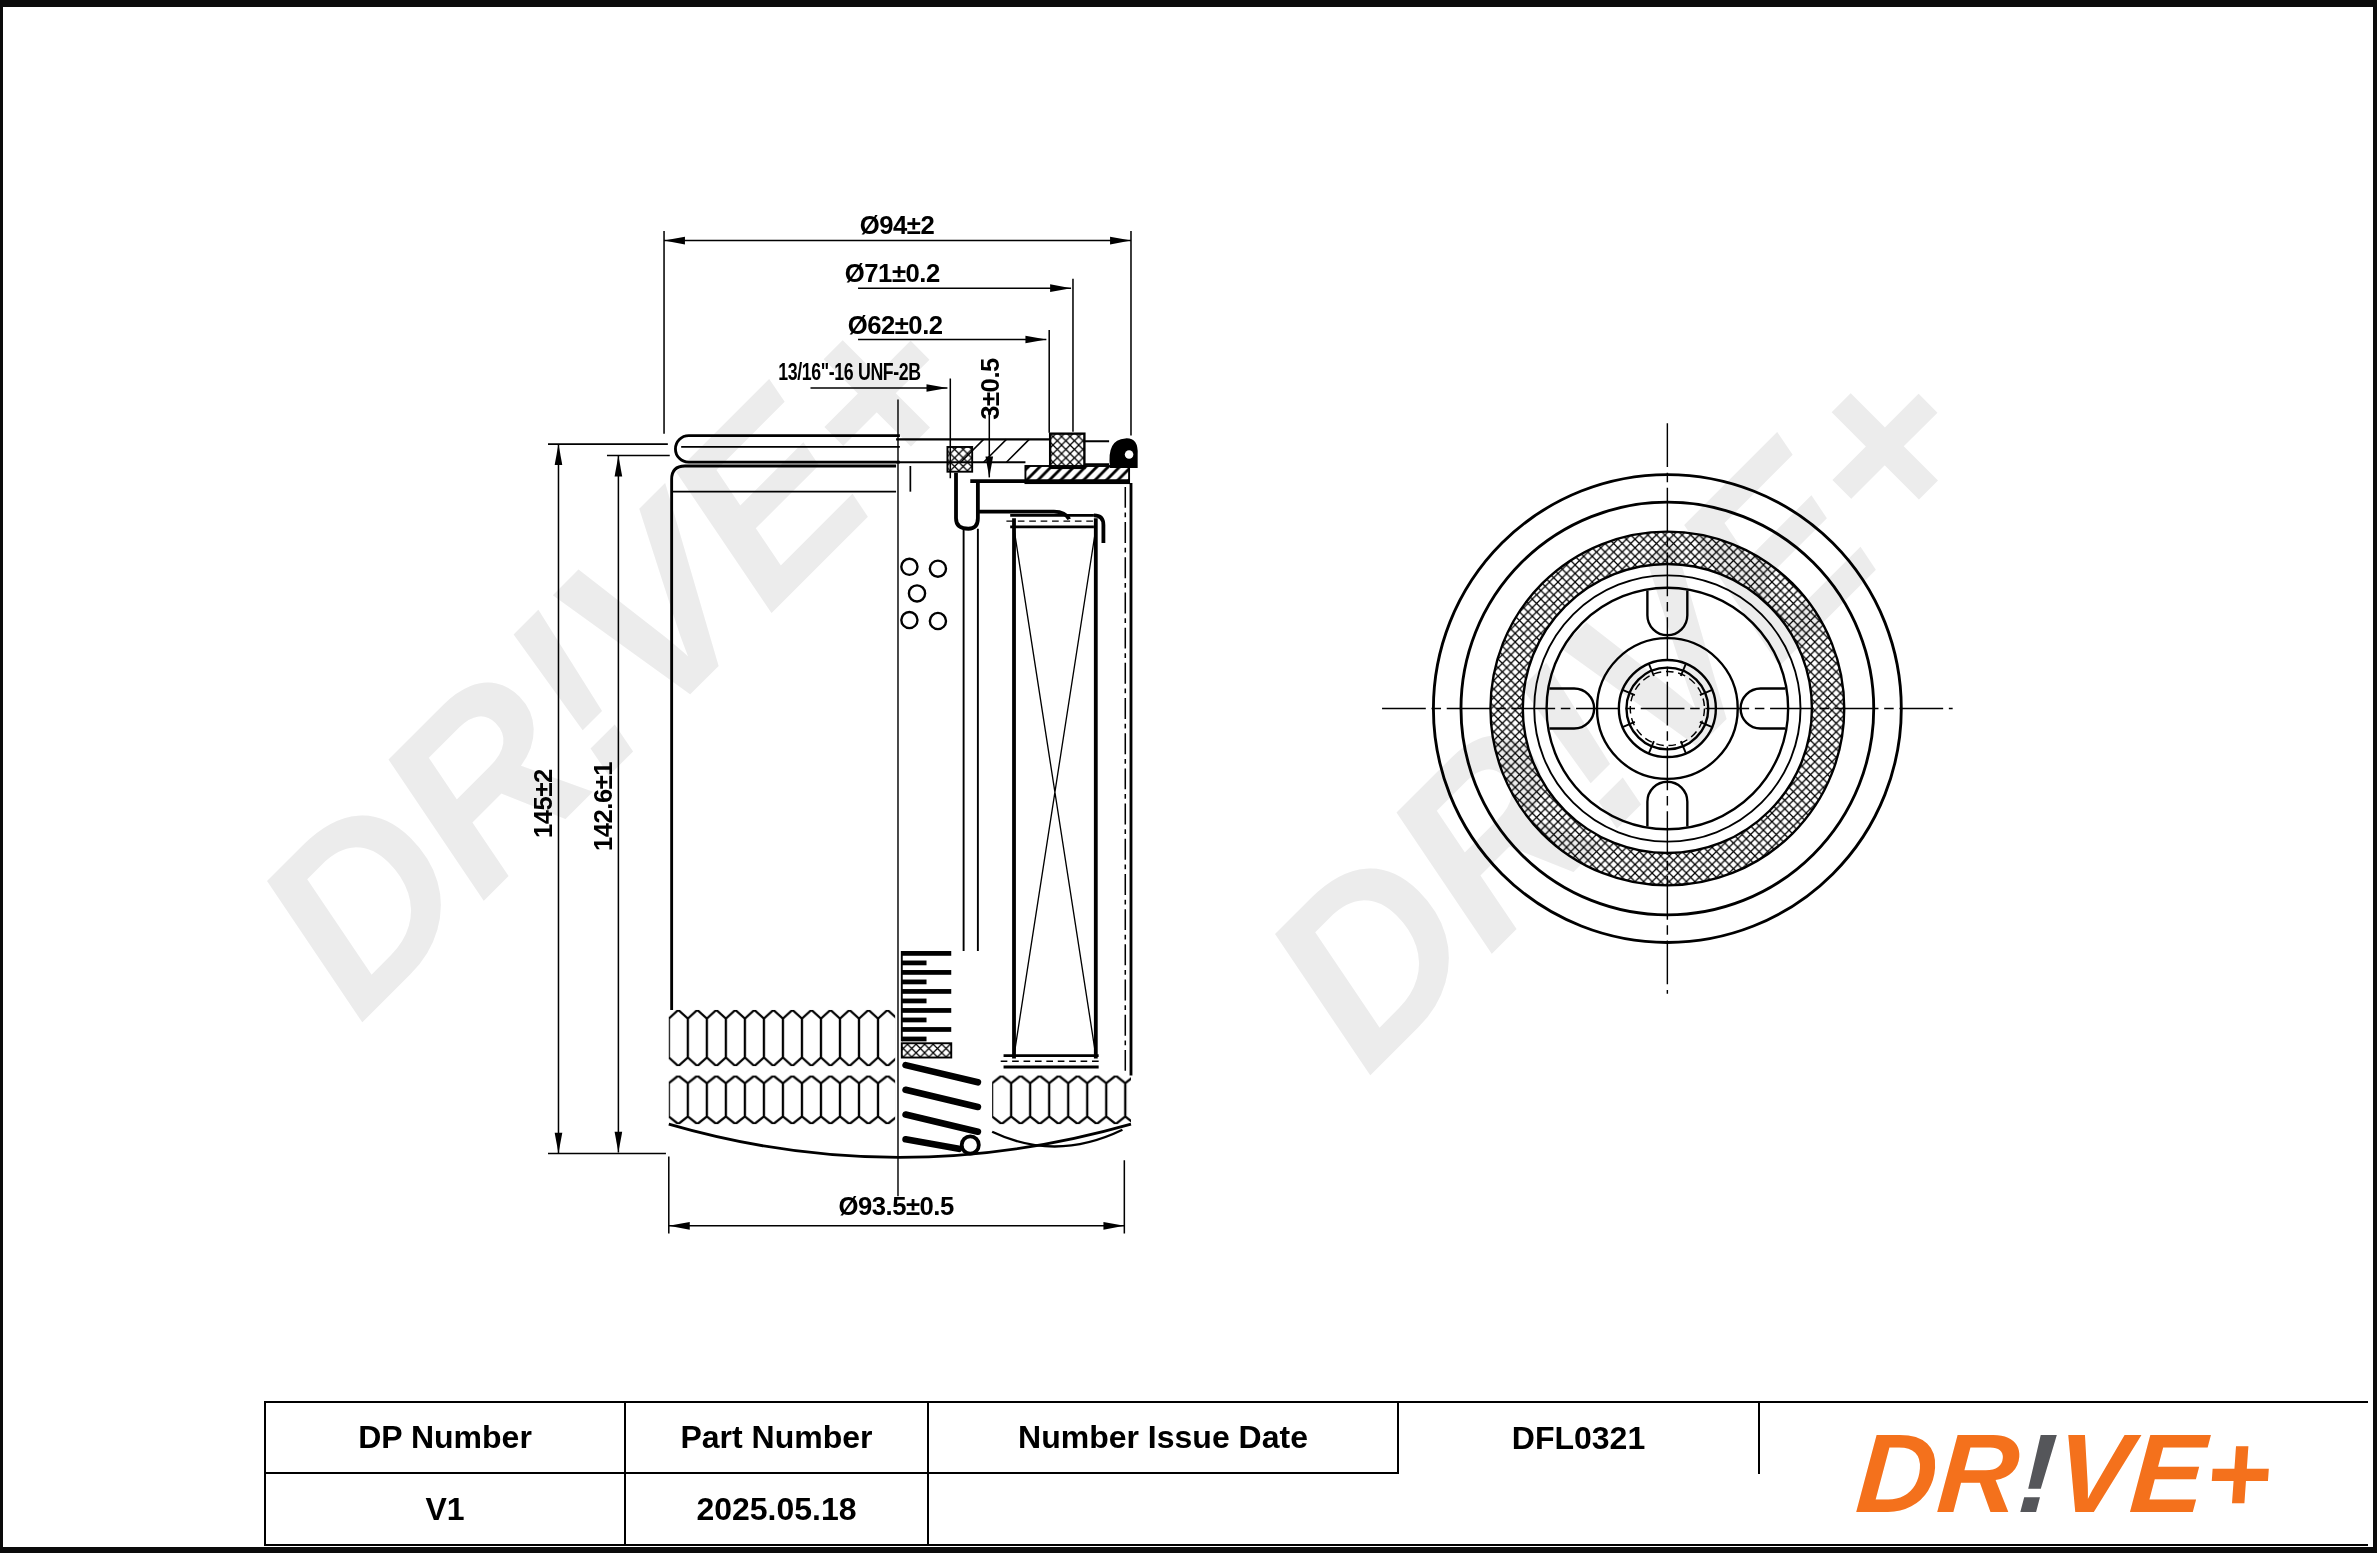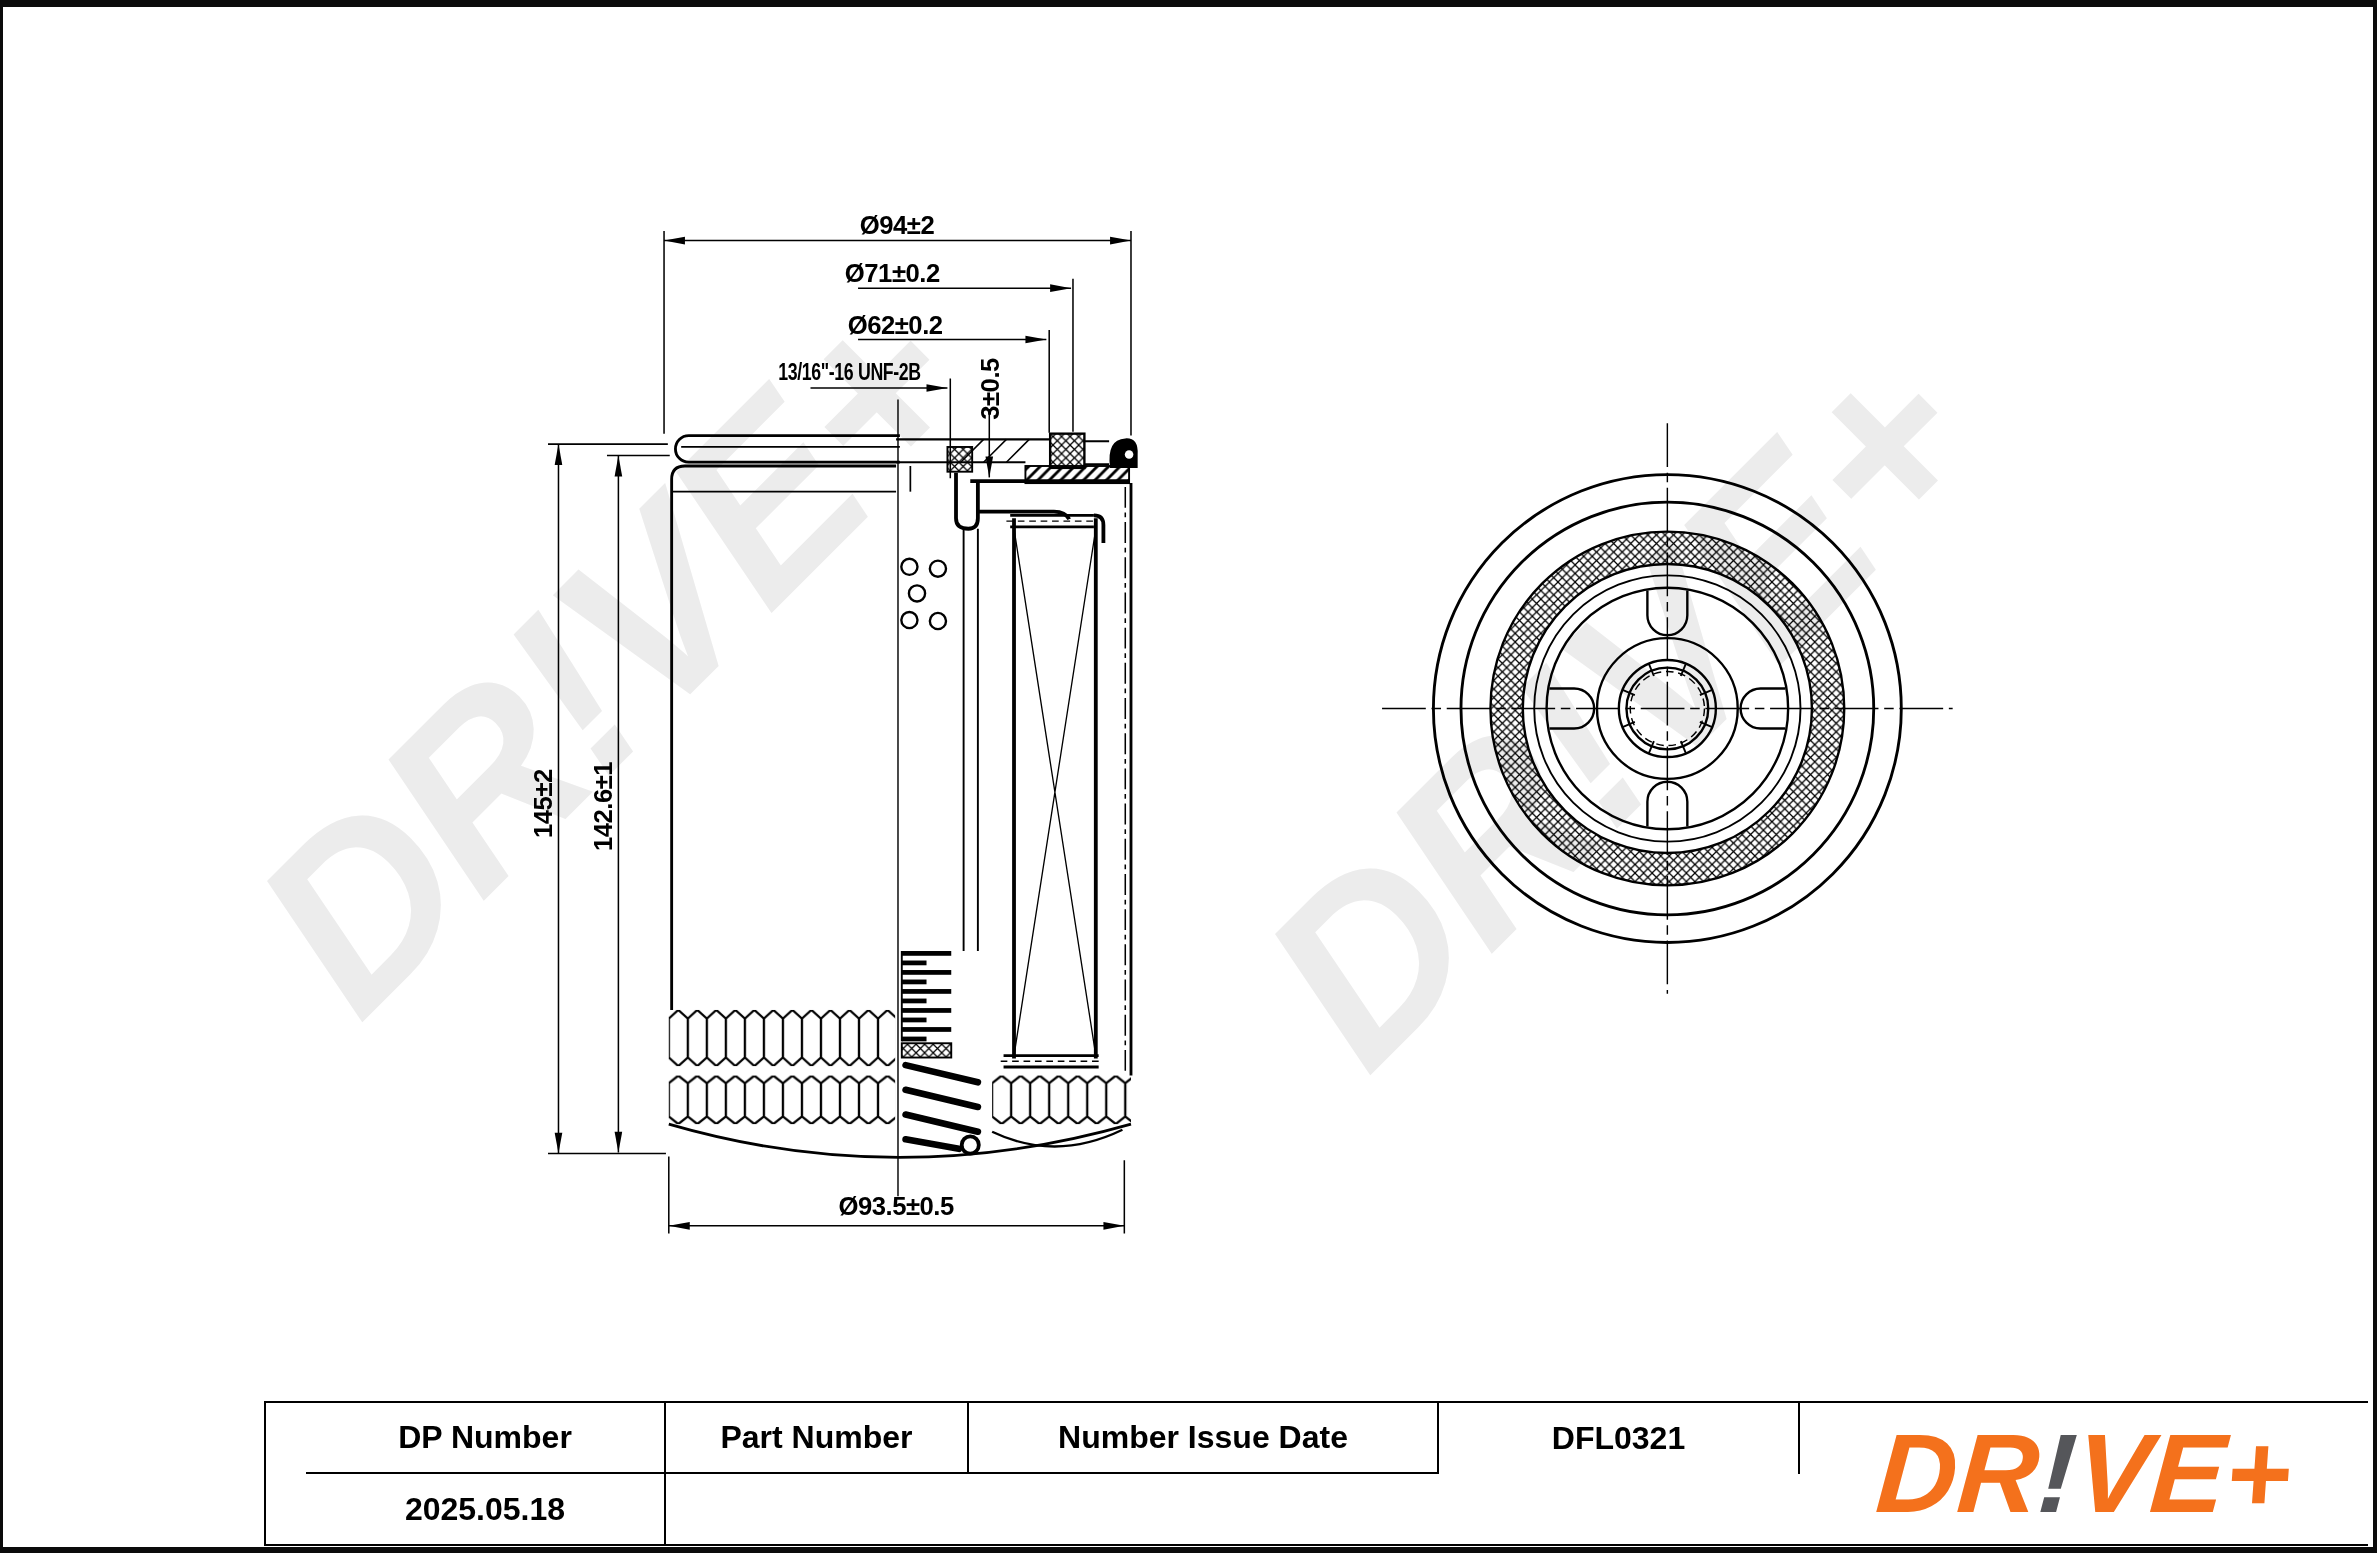--- a/index.html
+++ b/index.html
@@ -11,21 +11,21 @@
   .watermark{position:absolute;z-index:1;color:#ececec;font-weight:bold;font-style:italic;
              font-size:243px;letter-spacing:-3.8px;white-space:nowrap;
              transform:translate(-50%,-50%) rotate(-45deg);}
   .wm-left{left:609px;top:656px;}
   .wm-right{left:1617px;top:709px;}
   svg.drawing{position:absolute;left:0;top:0;z-index:2;}
   svg.drawing text{font-family:"Liberation Sans",sans-serif;font-weight:bold;fill:#000;}
 
   .titleblock{position:absolute;left:264px;top:1401px;width:2104px;height:145px;z-index:3;
               border:2.9px solid #000;border-right:none;box-sizing:border-box;background:transparent;
-              display:grid;grid-template-columns:360px 303px 470px 361px 1fr;grid-template-rows:71px 1fr;padding-left:40px;}
+              display:grid;grid-template-columns:360px 303px 470px 361px 1fr;grid-template-rows:71px 1fr;}
   .tb-cell{display:flex;align-items:center;justify-content:center;
            font-size:32px;font-weight:bold;color:#000;box-sizing:border-box;}
   .tb-h{border-bottom:2.9px solid #000;}
   .tb-c1,.tb-c2,.tb-c3,.tb-c4{border-right:2.9px solid #000;}
   .logo-cell{grid-row:1/3;grid-column:5;display:flex;align-items:center;justify-content:center;}
   .logo{font-size:112px;font-weight:bold;font-style:italic;letter-spacing:0px;
         transform:skewX(-4deg);white-space:nowrap;line-height:1;}
   .logo .lg-o{color:#F4711C;}
   .logo .lg-g{color:#55565A;}
 </style>
@@ -195,18 +195,19 @@
   </svg>
 
   <div class="titleblock">
     <div class="tb-cell tb-h tb-c1">DP Number</div>
     <div class="tb-cell tb-h tb-c2">Part Number</div>
     <div class="tb-cell tb-h tb-c4">Number Issue Date</div>
     <div class="logo-cell">
       <div class="logo"><span class="lg-o">DR</span><span class="lg-g">!</span><span class="lg-o">VE+</span></div>
     </div>
     <div class="tb-cell tb-c2">DFL0321</div>
+    <div class="tb-cell tb-c3">V1</div>
     <div class="tb-cell tb-c4">2025.05.18</div>
   </div>
 
   <div class="frame"></div>
 </div>
 
 
 </body></html>

